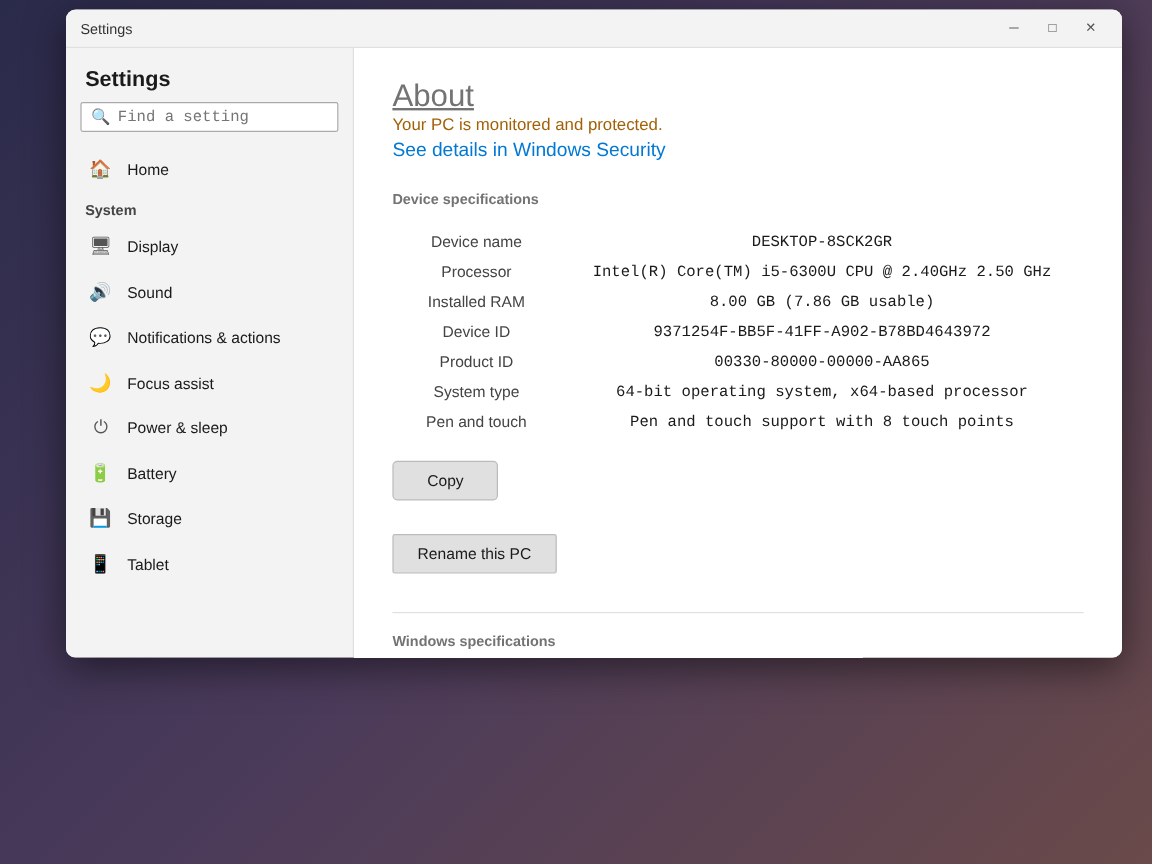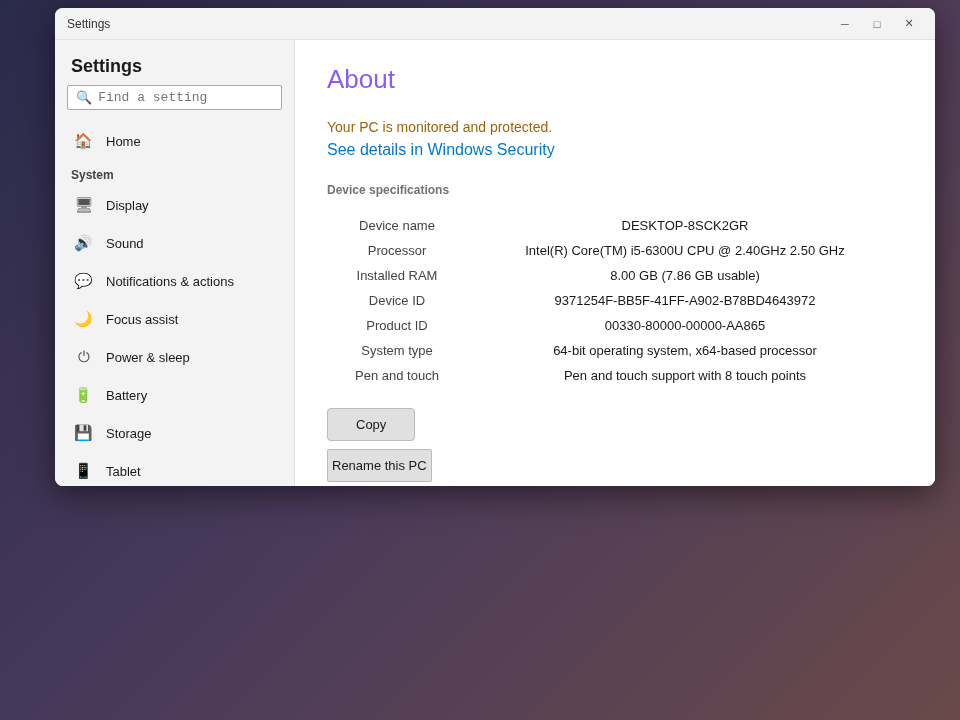--- a/index.html
+++ b/index.html
@@ -32,21 +32,21 @@
       padding: 8px 4px;
       z-index: 1;
     }
 
     
     .settings-window {
       position: absolute;
       left: 55px;
       top: 8px;
       width: 880px;
-      height: 478px;
+      height: 540px;
       background: #f3f3f3;
       border-radius: 8px;
       box-shadow: 0 8px 32px rgba(0,0,0,0.5);
       display: flex;
       flex-direction: column;
       overflow: hidden;
       z-index: 10;
     }
 
     
@@ -164,22 +164,23 @@
     .main-content {
       flex: 1;
       background: white;
       overflow-y: auto;
       padding: 24px 32px;
     }
 
     .page-title {
       font-size: 26px;
       font-weight: 300;
-      color: #8b5cf6;
-      margin-bottom: 24px;
+      color: #737373;
+      margin-bottom: 0;
+      text-decoration: underline;
     }
 
     .security-status {
       font-size: 14px;
       color: #a16207;
       font-weight: 400;
       margin-bottom: 6px;
     }
 
     .security-link {
@@ -212,38 +213,39 @@
     }
 
     .specs-table td:first-child {
       color: #444;
       width: 140px;
       font-weight: 400;
     }
 
     .specs-table td:last-child {
       color: #1a1a1a;
+      font-family: Liberation Mono, monospace;
     }
 
     .copy-btn {
       display: inline-block;
       padding: 8px 28px;
       background: #e0e0e0;
       border: 1px solid #bbb;
       border-radius: 4px;
       font-size: 13px;
       color: #1a1a1a;
       cursor: pointer;
-      margin-bottom: 8px;
+      margin-bottom: 28px;
       margin-right: 8px;
     }
 
     .rename-btn {
       display: inline-block;
-      padding: 8px 4px;
+      padding: 8px 20px;
       background: #e0e0e0;
       border: 1px solid #bbb;
       border-radius: 2px;
       font-size: 13px;
       color: #1a1a1a;
       cursor: pointer;
       margin-bottom: 24px;
     }
 
     .section-divider {

